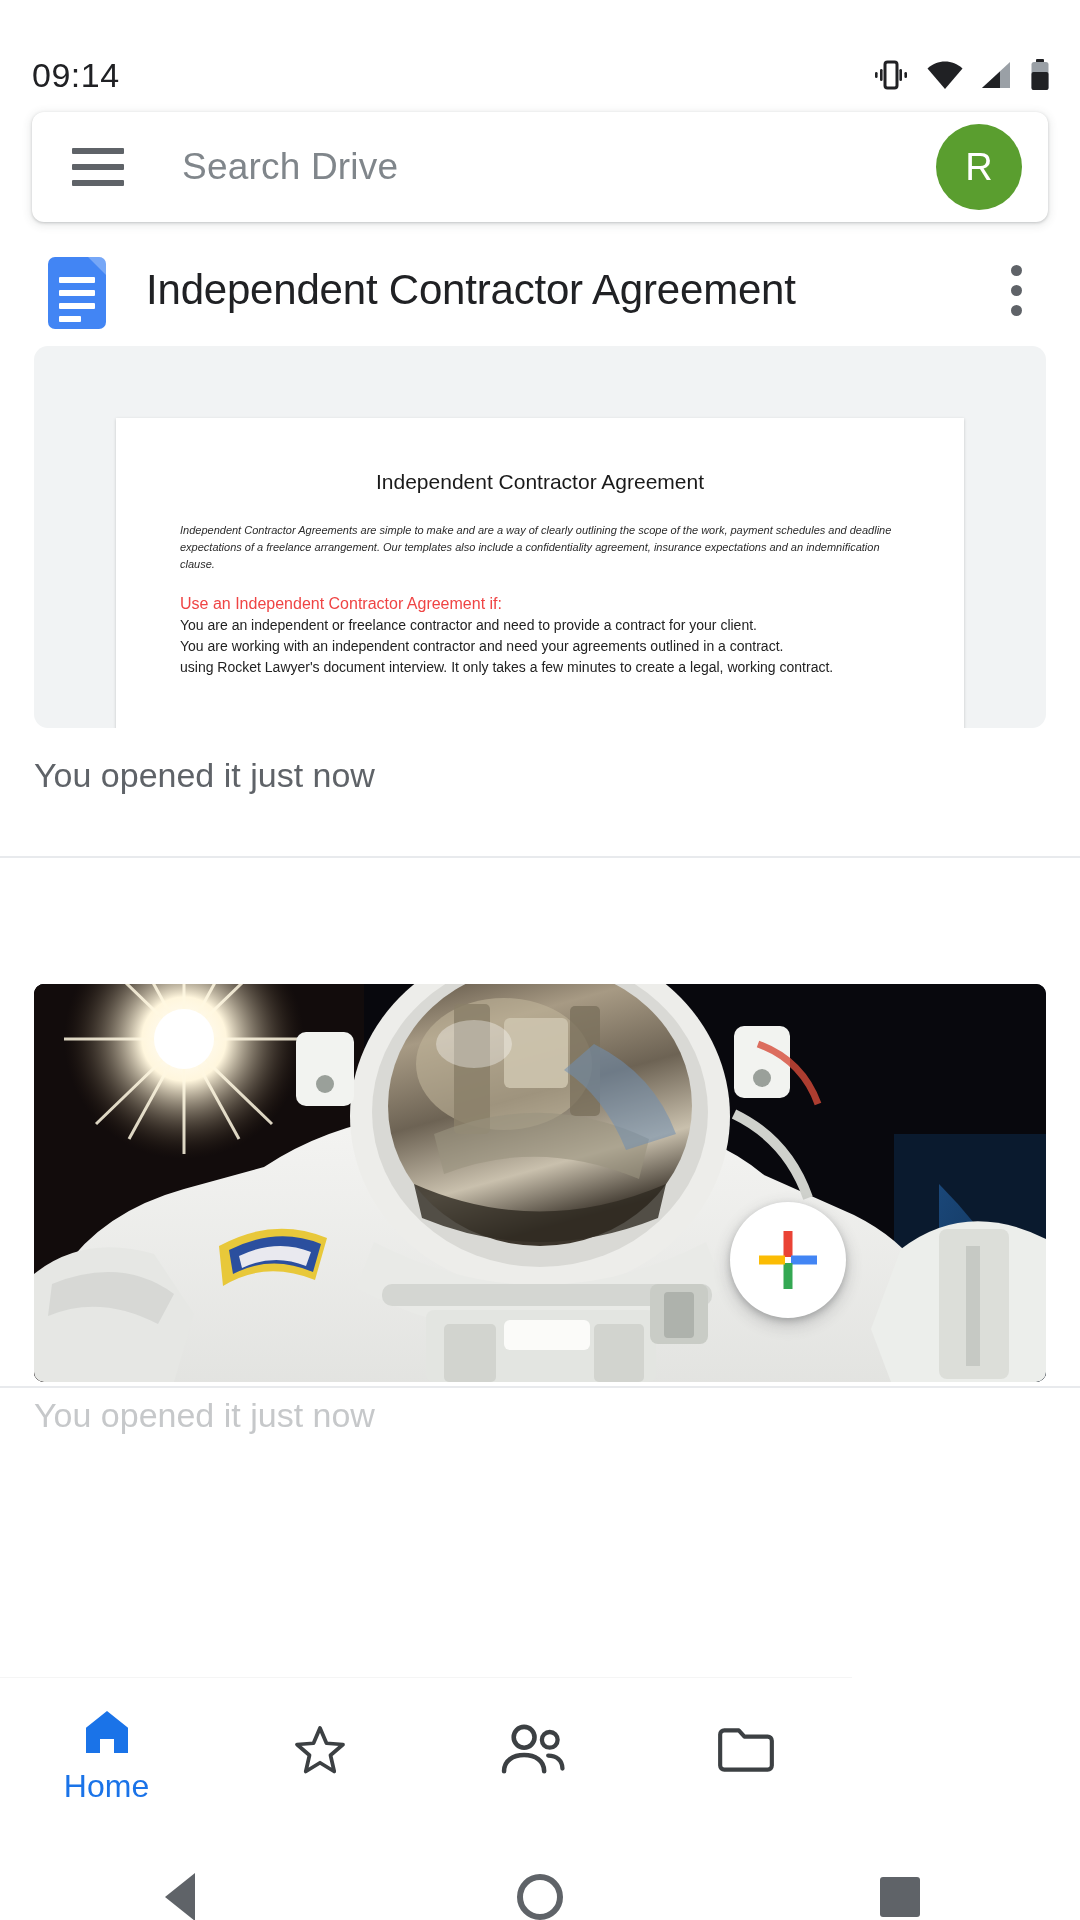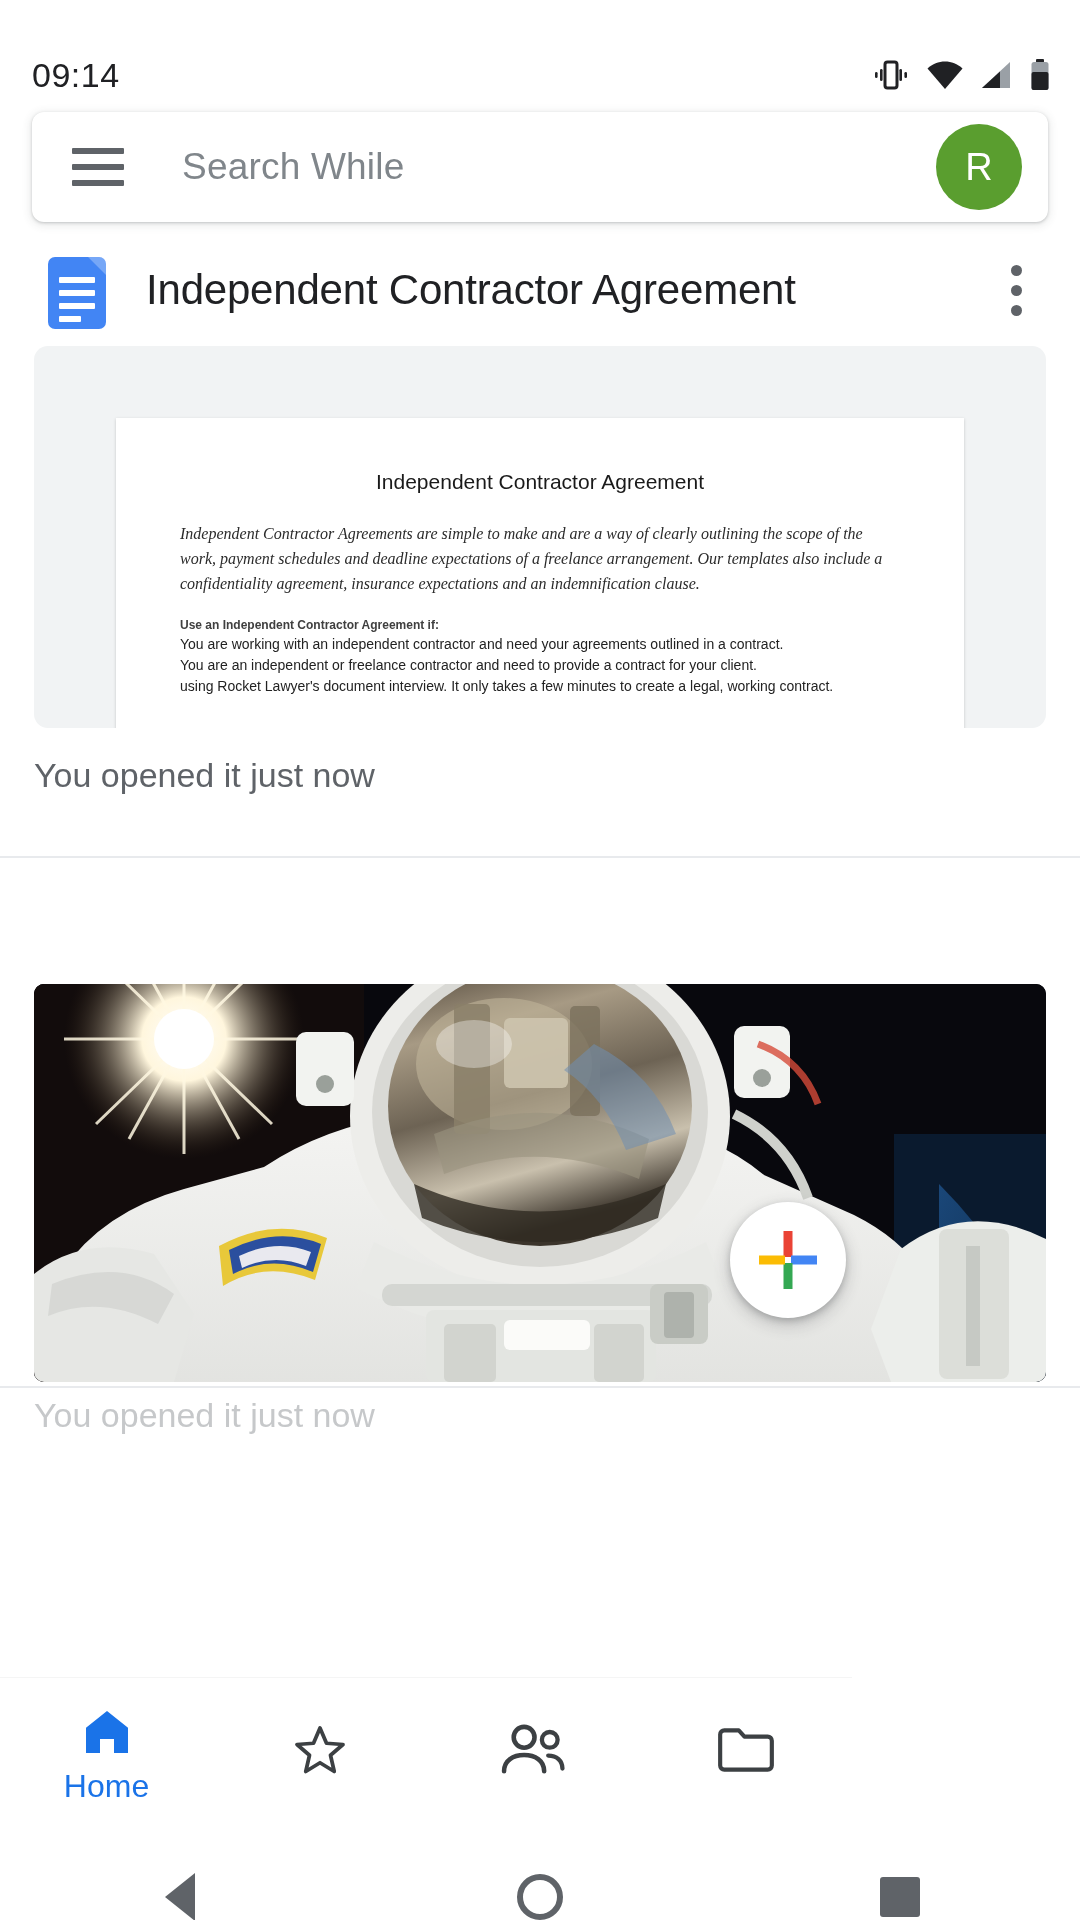--- a/index.html
+++ b/index.html
@@ -91,22 +91,22 @@
     background:#f1f3f4; border-radius:14px; overflow:hidden;
   }
   .doc-page {
     position:absolute; top:72px; left:82px; width:848px; height:420px;
     background:#ffffff;
     box-shadow:0 1px 3px rgba(0,0,0,0.18);
     padding:52px 64px 0 64px;
     font-family:"Liberation Sans", sans-serif;
   }
   .doc-h1 { text-align:center; font-size:21px; color:#1a1a1a; font-weight:400; margin-bottom:28px; }
-  .doc-intro { font-size:16px; font-style:italic; color:#2b2b2b; line-height:1.55; margin-bottom:22px;font-family:Liberation Serif, serif; }
-  .doc-sub { font-size:12px; font-weight:bold; color:#404040; margin-bottom:2px; }
+  .doc-intro { font-size:11px; font-style:italic; color:#2b2b2b; line-height:1.55; margin-bottom:22px; }
+  .doc-sub { font-size:16px; font-weight:normal; color:#ef4444; margin-bottom:2px; }
   .doc-line { font-size:14px; color:#222; line-height:1.5; }
   .doc-gap { height:20px; }
 
   
   .meta {
     position:absolute; left:34px;
     font-size:34px; color:#5f6368; font-weight:400;
   }
   .meta.doc { top:712px; }
   .meta.img { top:1352px; color:#c6c8ca; }
@@ -183,21 +183,21 @@
 
     </div>
   </div>
 
   <div class="searchbar">
     <div class="hamburger">
       <span></span>
         <span></span>
         <span></span>
     </div>
-    <div class="search-placeholder">Search While</div>
+    <div class="search-placeholder">Search Drive</div>
     <div class="avatar">R</div>
   </div>
 
   <div class="file-header doc">
     <div class="ficon">
       <div class="docs-icon">
         <div class="fold"></div>
         <div class="ln l1"></div>
         <div class="ln l2"></div>
         <div class="ln l3"></div>
@@ -210,22 +210,22 @@
         <i></i>
         <i></i>
       </div>
   </div>
 
   <div class="doc-preview">
     <div class="doc-page">
       <div class="doc-h1">Independent Contractor Agreement</div>
       <div class="doc-intro">Independent Contractor Agreements are simple to make and are a way of clearly outlining the scope of the work, payment schedules and deadline expectations of a freelance arrangement. Our templates also include a confidentiality agreement, insurance expectations and an indemnification clause.</div>
       <div class="doc-sub">Use an Independent Contractor Agreement if:</div>
+      <div class="doc-line">You are an independent or freelance contractor and need to provide a contract for your client.</div>
       <div class="doc-line">You are working with an independent contractor and need your agreements outlined in a contract.</div>
-      <div class="doc-line">You are an independent or freelance contractor and need to provide a contract for your client.</div>
       <div class="doc-line">using Rocket Lawyer's document interview. It only takes a few minutes to create a legal, working contract.</div>
       <div class="doc-gap"></div>
 
     </div>
   </div>
 
   <div class="meta doc">You opened it just now</div>
   <div class="divider d1"></div>
 
 

